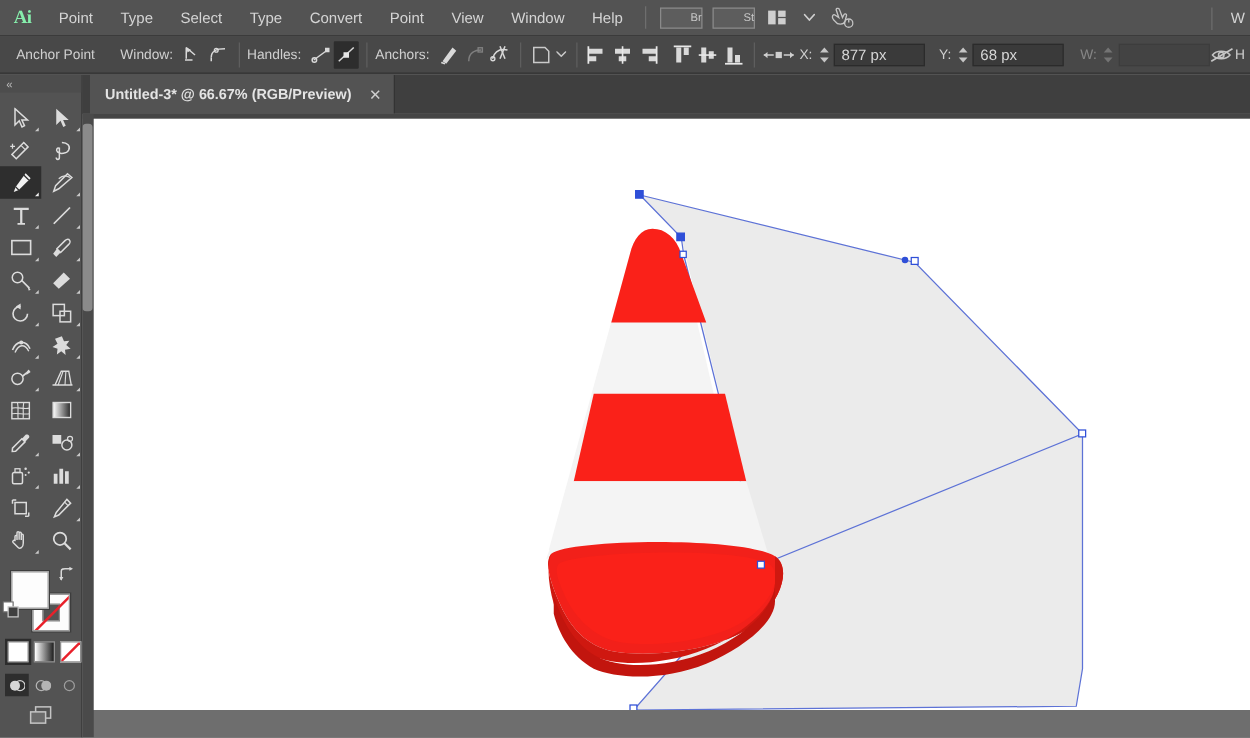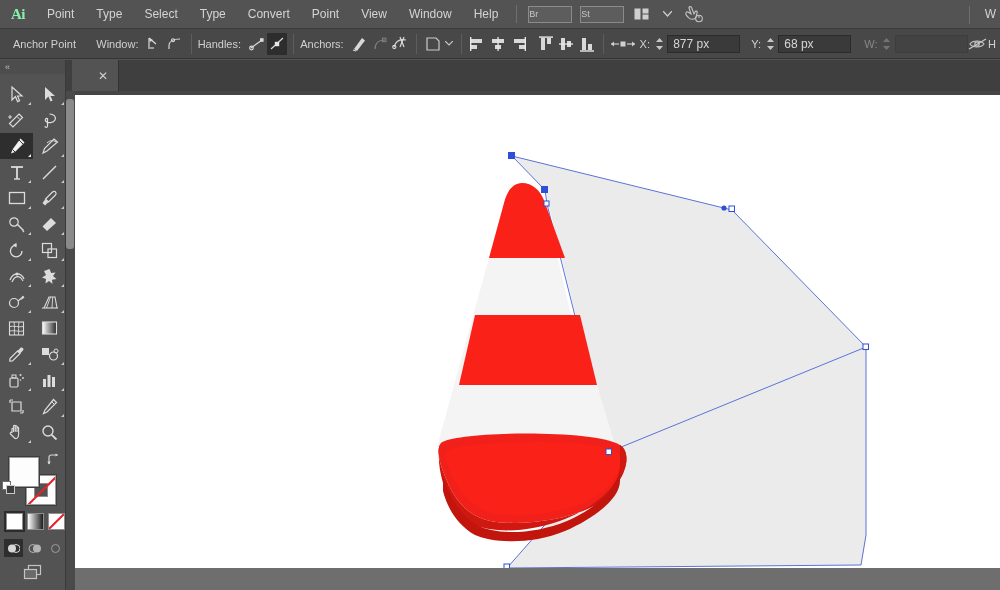--- a/index.html
+++ b/index.html
@@ -24,22 +24,22 @@
     color: #86efac; font-size: 15px; font-weight: bold;
     font-family: "Liberation Serif", serif;
     letter-spacing: -0.5px;
   }
   .menu-item {
     padding: 0 11px; height: 29px; line-height: 29px;
     color: #d4d4d4; font-size: 12px; white-space: nowrap;
   }
   .mb-sep { width: 1px; height: 18px; background: #6e6e6e; margin: 0 7px; }
   .mb-btn {
-    width: 44px; height: 17px; border: 1px solid #8a8a8a;
-    color: #c8c8c8; font-size: 9px; text-align: left; line-height: 15px;
+    width: 34px; height: 17px; border: 1px solid #8a8a8a;
+    color: #c8c8c8; font-size: 9px; text-align: right; line-height: 15px;
     margin: 0 4px; background: #5d5d5d;
   }
   .mb-icon { width: 26px; height: 29px; display: flex; align-items: center; justify-content: center; }
   .ws-label {
     position: absolute; right: 4px; top: 0; height: 29px; line-height: 29px;
     color: #d4d4d4; font-size: 12px;
   }
   .ws-divider { position: absolute; right: 30px; top: 6px; width: 1px; height: 18px; background: #6e6e6e; }
 
   
@@ -391,20 +391,21 @@
         <path d="M2 7 C5 3 13 3 16 7 C13 11 5 11 2 7 Z" fill="none" stroke="#c6c6c6" stroke-width="1.2"></path>
         <circle cx="9" cy="7" r="2.2" fill="none" stroke="#c6c6c6" stroke-width="1.2"></circle>
         <path d="M1 12 L18 2" stroke="#c6c6c6" stroke-width="1.3"></path>
       </svg>
     </div>
     <div class="opt-label" style="margin-right:4px">H</div>
   </div>
 
   <div class="tabbar">
     <div class="doctab">
+      <span class="doctab-title">Untitled-3* @ 66.67% (RGB/Preview)</span>
       <span class="doctab-close">✕</span>
     </div>
   </div>
 
   <div class="toolpanel">
     <div class="tp-grip">«</div>
 
     <div class="tp-grid">
 
       <div class="tool">

